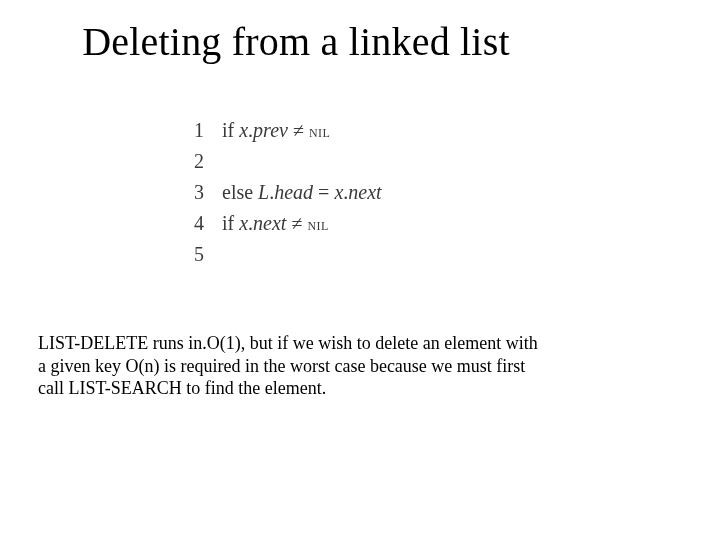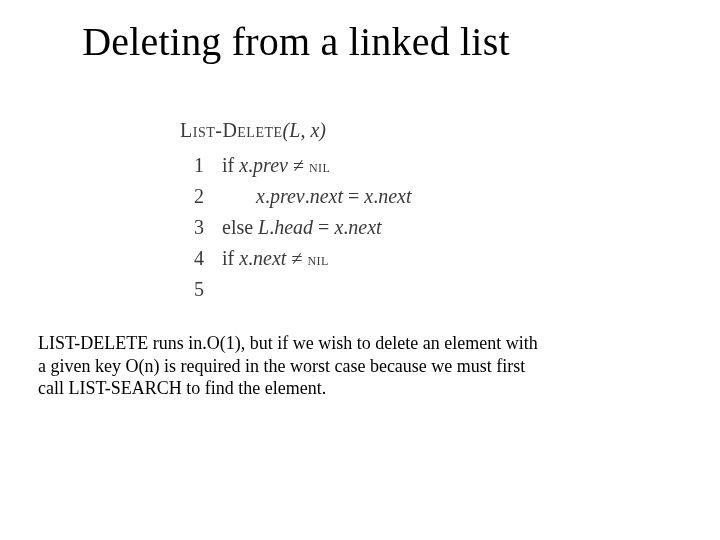--- a/index.html
+++ b/index.html
@@ -62,37 +62,31 @@
     line-height: 1.25;
   }
 </style>
 </head>
 <body>
 
 <div class="slide">
   <div class="title">Deleting from a linked list</div>
 
   <div class="algo">
-    <div class="algo-header">
-      <span class="sc">List-Delete</span><span class="it">(L, x)</span>
-    </div>
 
     <div class="algo-line">
       <span class="ln">1</span>
       <span>
         <span class="kw">if</span>
         <span> </span><span class="it">x</span><span>.</span><span class="it">prev</span><span> ≠ </span><span class="nil">nil</span>
       </span>
     </div>
 
     <div class="algo-line">
       <span class="ln">2</span>
-      <span class="ind1">
-        <span class="it">x</span><span>.</span><span class="it">prev</span><span>.</span><span class="it">next</span><span>  =  </span><span class="it">x</span><span>.</span><span class="it">next</span>
-      </span>
     </div>
 
     <div class="algo-line">
       <span class="ln">3</span>
       <span>
         <span class="kw">else</span>
         <span> </span><span class="it">L</span><span>.</span><span class="it">head</span><span>  =  </span><span class="it">x</span><span>.</span><span class="it">next</span>
       </span>
     </div>
 

